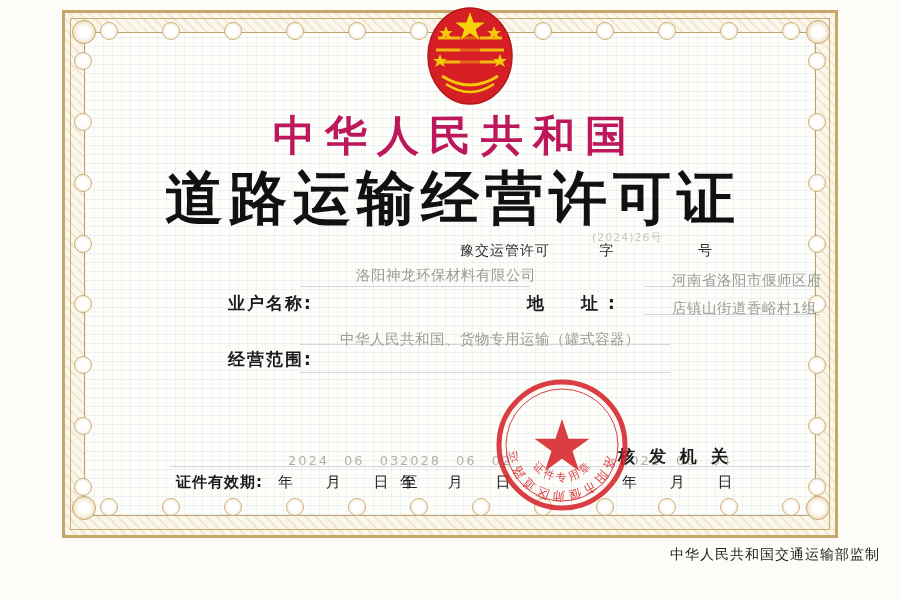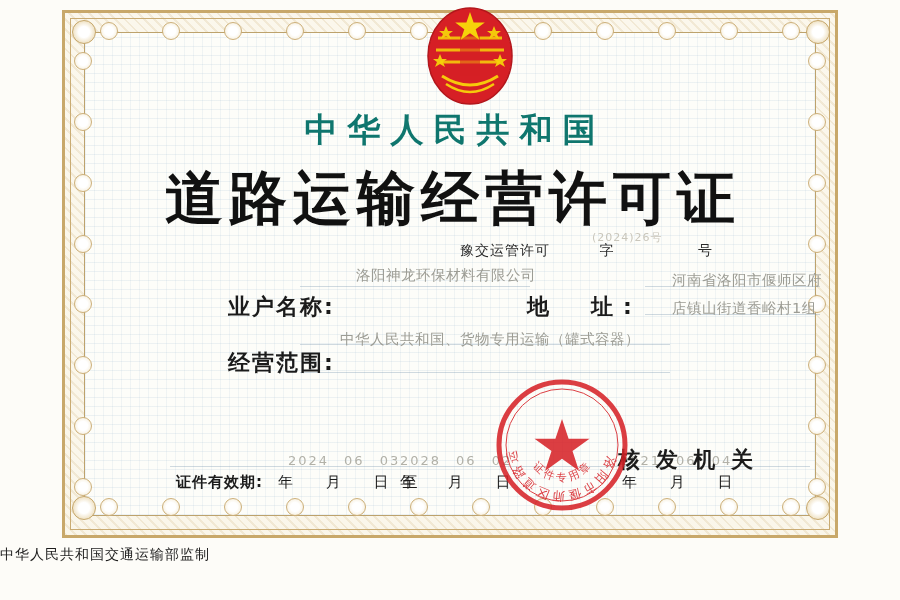--- a/index.html
+++ b/index.html
@@ -121,24 +121,24 @@
   }
 
   
   .title-small {
     position: absolute;
     top: 108px;
     left: 0;
     width: 900px;
     text-align: center;
     font-family: "DejaVu Sans", sans-serif;
-    font-size: 33px;
+    font-size: 42px;
     font-weight: bold;
     letter-spacing: 10px;
-    color: #0f766e;
+    color: #be185d;
     text-indent: 10px;
     z-index: 5;
   }
   .title-big {
     position: absolute;
     top: 160px;
     left: 0;
     width: 900px;
     text-align: center;
     font-family: "DejaVu Sans", sans-serif;
@@ -170,21 +170,21 @@
     left: 592px;
     font-size: 11px;
     color: #c9c6bb;
     letter-spacing: 1px;
     z-index: 4;
   }
 
   
   .field-label {
     position: absolute;
-    font-size: 22px;
+    font-size: 17px;
     font-weight: bold;
     color: #1b1b1b;
     letter-spacing: 2px;
     z-index: 5;
   }
   .lbl-name { top: 292px; left: 228px; }
   .lbl-addr { top: 292px; left: 527px; letter-spacing: 10px; }
   .lbl-scope { top: 348px; left: 228px; }
   .lbl-issuer { top: 445px; left: 610px; letter-spacing: 4px; margin-left: 8px; }
   .lbl-valid { top: 473px; left: 176px; font-size: 15px; letter-spacing: 1px; }
@@ -241,21 +241,21 @@
     z-index: 7;
     opacity: 0.86;
   }
 
   
   .footer {
     position: absolute;
     top: 546px;
     left: 0;
     width: 880px;
-    text-align: left;
+    text-align: right;
     font-size: 14px;
     color: #1d1d1d;
     letter-spacing: 1px;
     font-family: Liberation Mono, monospace;
   }
 </style>
 </head>
 <body>
 
 <div id="certificate">

